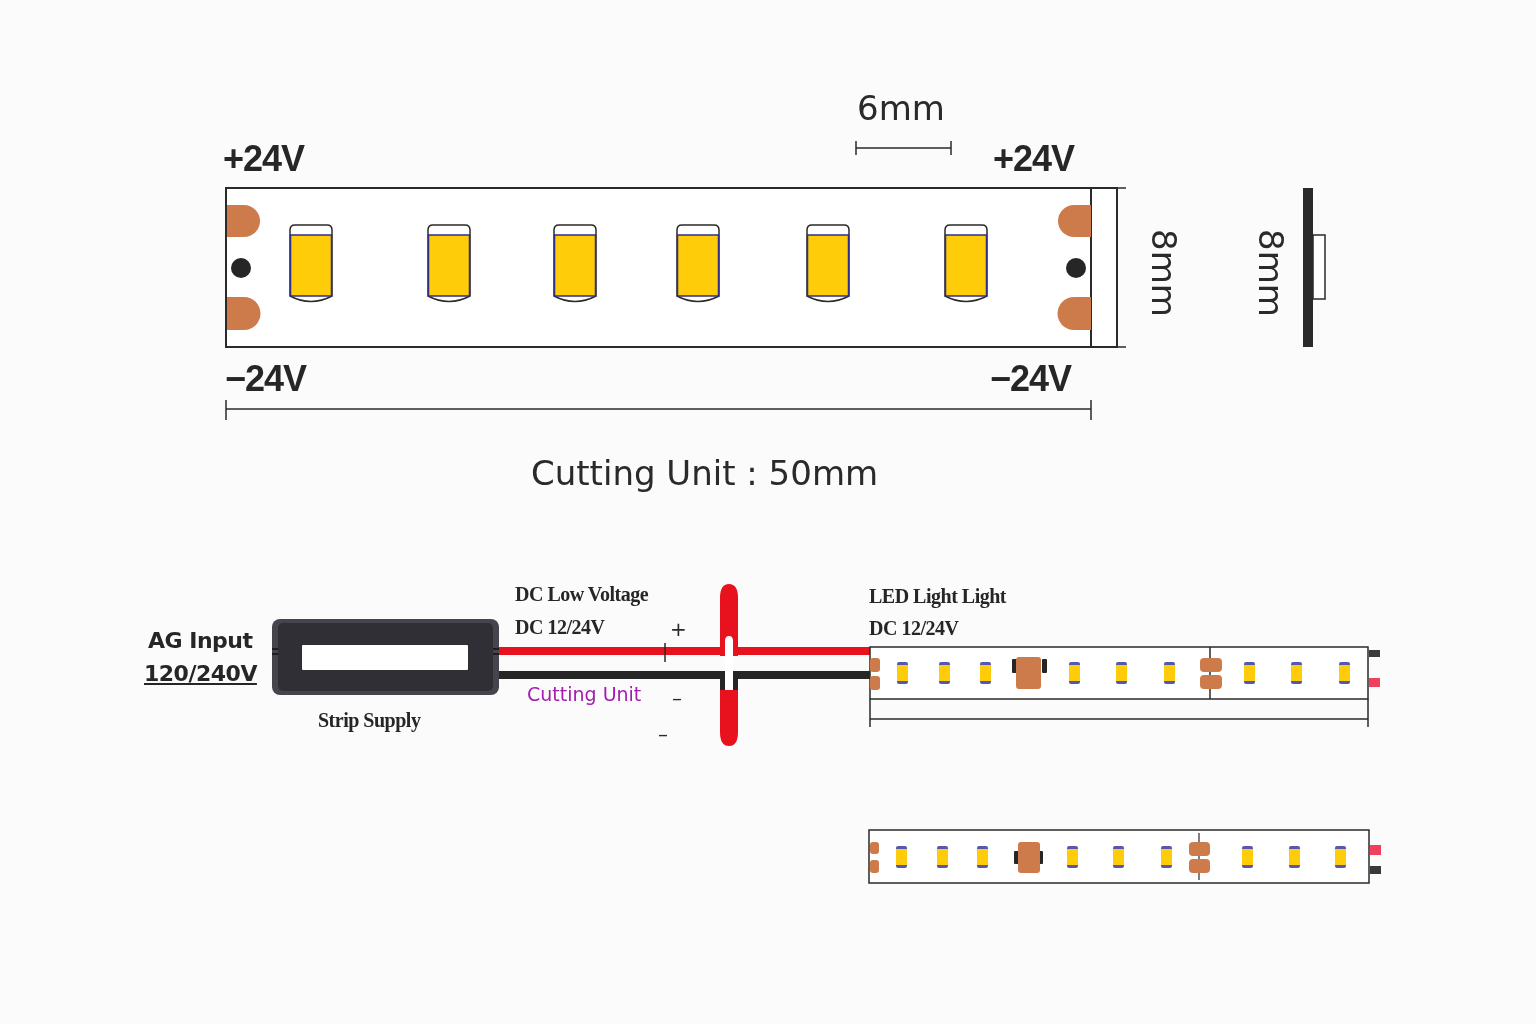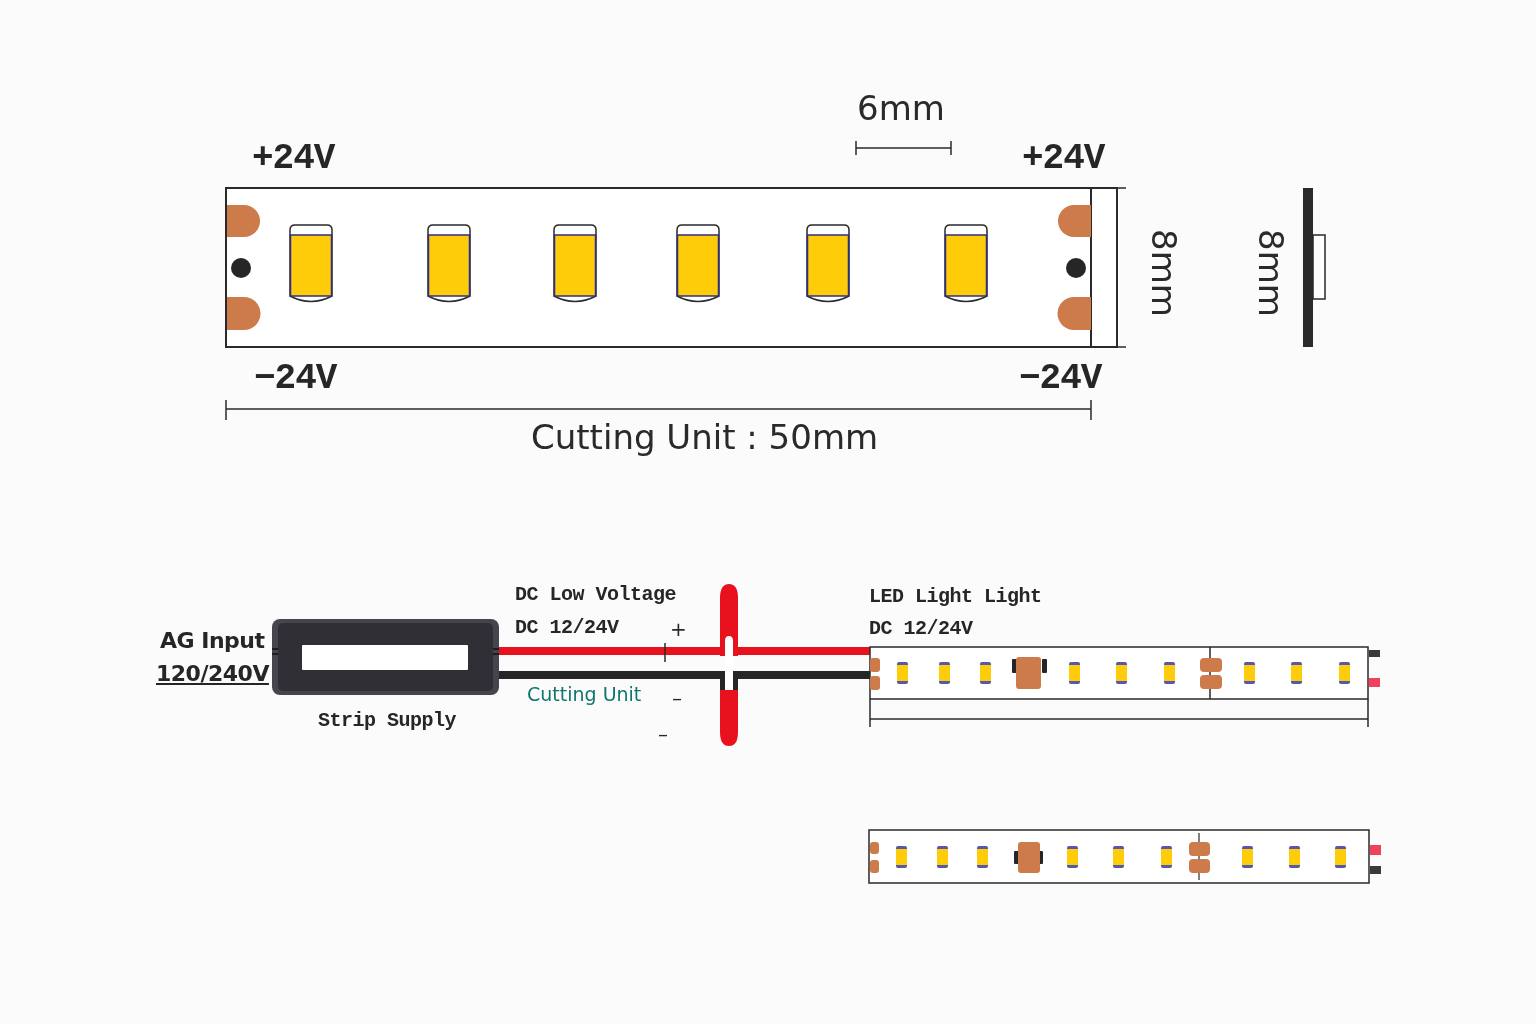--- a/index.html
+++ b/index.html
@@ -5,27 +5,27 @@
     html, body { margin: 0; padding: 0; }
     body {
       width: 1536px; height: 1024px;
       background: #fbfbfb;
       position: relative;
       overflow: hidden;
       font-family: "DejaVu Sans", sans-serif;
     }
     svg.diagram { position: absolute; left: 0; top: 0; }
     .lbl { position: absolute; white-space: nowrap; color: #262626; }
-    .volt { font-family: Liberation Mono, monospace; font-weight: bold; font-size: 36px; letter-spacing: -1px; margin-left: 29px; }
+    .volt { font-family: Liberation Sans, sans-serif; font-weight: bold; font-size: 36px; letter-spacing: -1px; }
     .dim { font-family: "DejaVu Sans", sans-serif; font-size: 34px; color: #2a2a2a; }
-    .cut { font-family: "DejaVu Sans", sans-serif; font-size: 34px; color: #2a2a2a; }
+    .cut { font-family: "DejaVu Sans", sans-serif; font-size: 34px; color: #2a2a2a; margin-top: 36px; }
     .vert { transform: rotate(90deg); transform-origin: center center; }
-    .bold22 { font-family: "DejaVu Sans", sans-serif; font-weight: bold; font-size: 22px; letter-spacing: -0.5px; margin-left: 12px; }
-    .bold20 { font-family: Liberation Mono, monospace; font-weight: bold; font-size: 20px; letter-spacing: -0.5px; text-align: center; }
-    .reg18 { font-family: "DejaVu Sans", sans-serif; font-size: 19px; color: #0f766e; }
+    .bold22 { font-family: "DejaVu Sans", sans-serif; font-weight: bold; font-size: 22px; letter-spacing: -0.5px; }
+    .bold20 { font-family: Liberation Serif, serif; font-weight: bold; font-size: 20px; letter-spacing: -0.5px; text-align: center; }
+    .reg18 { font-family: "DejaVu Sans", sans-serif; font-size: 19px; color: #a21caf; }
     .sign { font-family: "DejaVu Sans", sans-serif; font-size: 20px; color: #2a2a2a; }
   </style>
 </head>
 <body>
 
 <svg class="diagram" width="1536" height="1024" viewBox="0 0 1536 1024">
 
   <g>
 
     <rect x="226" y="188" width="865" height="159" fill="#ffffff" stroke="#2a2a2a" stroke-width="2"></rect>

